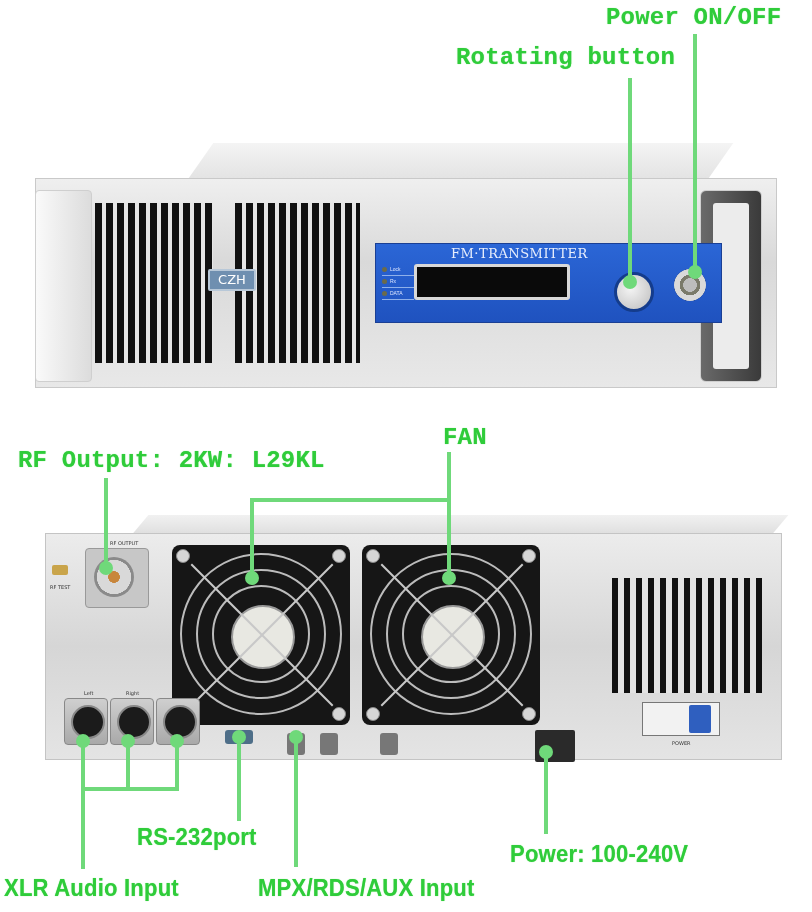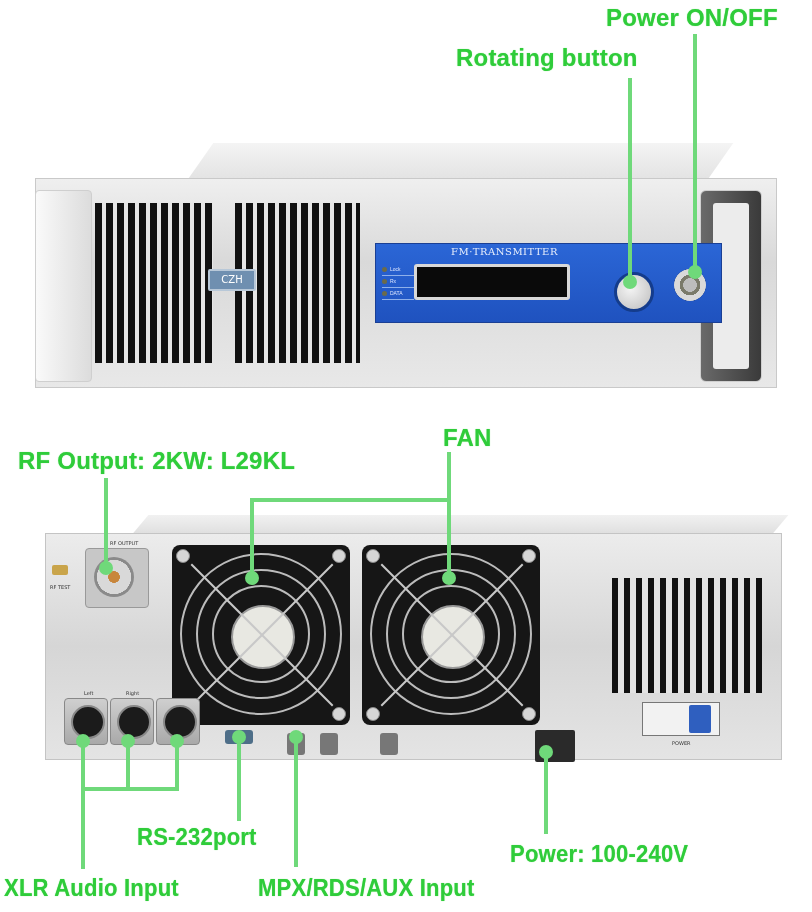--- a/index.html
+++ b/index.html
@@ -1,32 +1,32 @@
 <!DOCTYPE html>
 <html><head>
 <meta charset="utf-8">
 <style>
   html,body{margin:0;padding:0;background:#ffffff;}
   body{width:812px;height:912px;position:relative;overflow:hidden;font-family:"Liberation Sans",sans-serif;}
-  .lbl{position:absolute;color:#2fcc3a;font-weight:bold;font-size:24px;white-space:nowrap;letter-spacing:0.2px;text-shadow:0 0 1px #7be07f;}
+  .lbl{position:absolute;color:#2fcc3a;font-weight:bold;font-size:24px;white-space:nowrap;letter-spacing:0.2px;text-shadow:0 0 1px #7be07f;font-family:Liberation Mono, monospace;}
   .lbl.narrow{font-family:"Liberation Sans",sans-serif;transform:scaleX(0.92);transform-origin:left center;}
   .line{position:absolute;background:#6fd97a;}
   .dot{position:absolute;width:14px;height:14px;border-radius:50%;background:#6fd97a;transform:translate(-7px,-7px);}
 
   
   .front-top{position:absolute;left:200px;top:143px;width:520px;height:38px;background:linear-gradient(180deg,#f4f4f4,#e2e2e2);transform:skewX(-35deg);}
   .front{position:absolute;left:35px;top:178px;width:740px;height:208px;background:linear-gradient(180deg,#efefef 0%,#d9d9d9 40%,#e8e8e8 100%);border:1px solid #c9c9c9;}
   .handle{position:absolute;top:190px;width:55px;height:190px;background:linear-gradient(90deg,#fafafa,#dcdcdc);border:1px solid #cfcfcf;border-radius:4px;}
   .handle.l{left:35px;}
   .handle.r{left:700px;background:linear-gradient(90deg,#6a6a6a,#3a3a3a);width:60px;border-radius:6px;}
   .handle.r::after{content:"";position:absolute;left:12px;top:12px;right:12px;bottom:12px;background:#ececec;border-radius:3px;}
   .vent{position:absolute;background:repeating-linear-gradient(90deg,#111 0 7px,#e6e6e6 7px 11px);}
-  .logo-plate{position:absolute;left:208px;top:269px;width:44px;height:18px;background:#6f8fb0;border:2px solid #b8c8d8;border-radius:2px;color:#fff;font-size:10px;text-align:center;line-height:18px;font-family:"DejaVu Sans",sans-serif;}
+  .logo-plate{position:absolute;left:208px;top:269px;width:44px;height:18px;background:#6f8fb0;border:2px solid #b8c8d8;border-radius:2px;color:#fff;font-size:13px;text-align:center;line-height:18px;font-family:"DejaVu Sans",sans-serif;}
   .panel{position:absolute;left:375px;top:243px;width:345px;height:78px;background:linear-gradient(180deg,#2b66d6,#1f52bf);border:1px solid #1a3f94;}
-  .panel-title{position:absolute;left:75px;top:2px;color:#e8eefc;font-size:10px;font-family:"DejaVu Serif",serif;letter-spacing:0.5px;}
+  .panel-title{position:absolute;left:75px;top:2px;color:#e8eefc;font-size:13px;font-family:"DejaVu Serif",serif;letter-spacing:0.5px;}
   .lcd{position:absolute;left:38px;top:20px;width:150px;height:30px;background:#0a0a0a;border:3px solid #d8d8d8;border-radius:3px;}
   .led{position:absolute;left:6px;width:32px;height:9px;font-size:5px;color:#dde6ff;border-bottom:1px solid #8fb0ea;}
   .led::before{content:"";display:inline-block;width:5px;height:5px;border-radius:50%;background:#6b6b4a;margin-right:3px;vertical-align:middle;}
   .knob{position:absolute;left:238px;top:28px;width:34px;height:34px;border-radius:50%;background:radial-gradient(circle at 40% 40%,#f4f4f4,#bdbdbd);border:3px solid #143c8c;}
   .pwr{position:absolute;left:298px;top:25px;width:32px;height:32px;border-radius:50%;background:radial-gradient(circle,#bdbdbd 0 30%,#7a7a6a 31% 45%,#d9d9d9 46% 70%,#444 71%);}
 
   
   .rear-top{position:absolute;left:140px;top:515px;width:640px;height:20px;background:linear-gradient(180deg,#f1f1f1,#dedede);transform:skewX(-40deg);}
   .rear{position:absolute;left:45px;top:533px;width:735px;height:225px;background:linear-gradient(180deg,#ececec 0%,#d6d6d6 50%,#e4e4e4 100%);border:1px solid #c4c4c4;}
   .fan{position:absolute;top:545px;width:178px;height:180px;background:#161616;border-radius:8px;}

